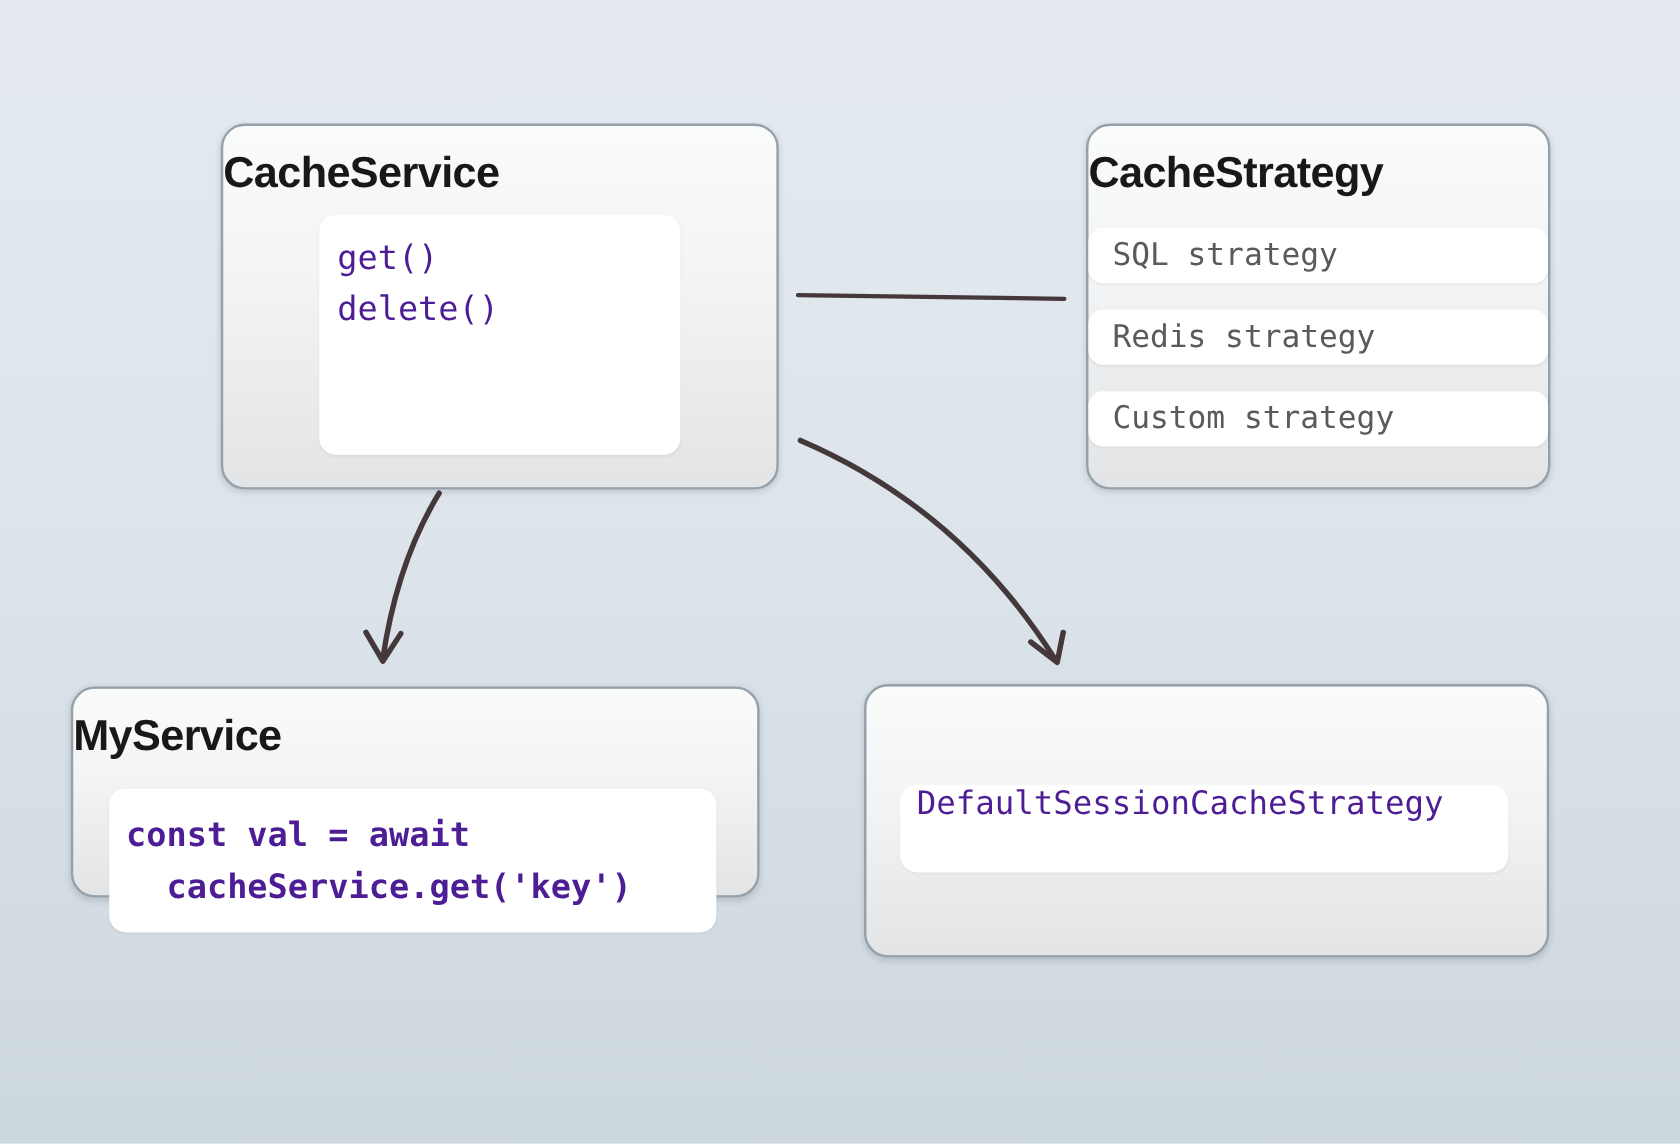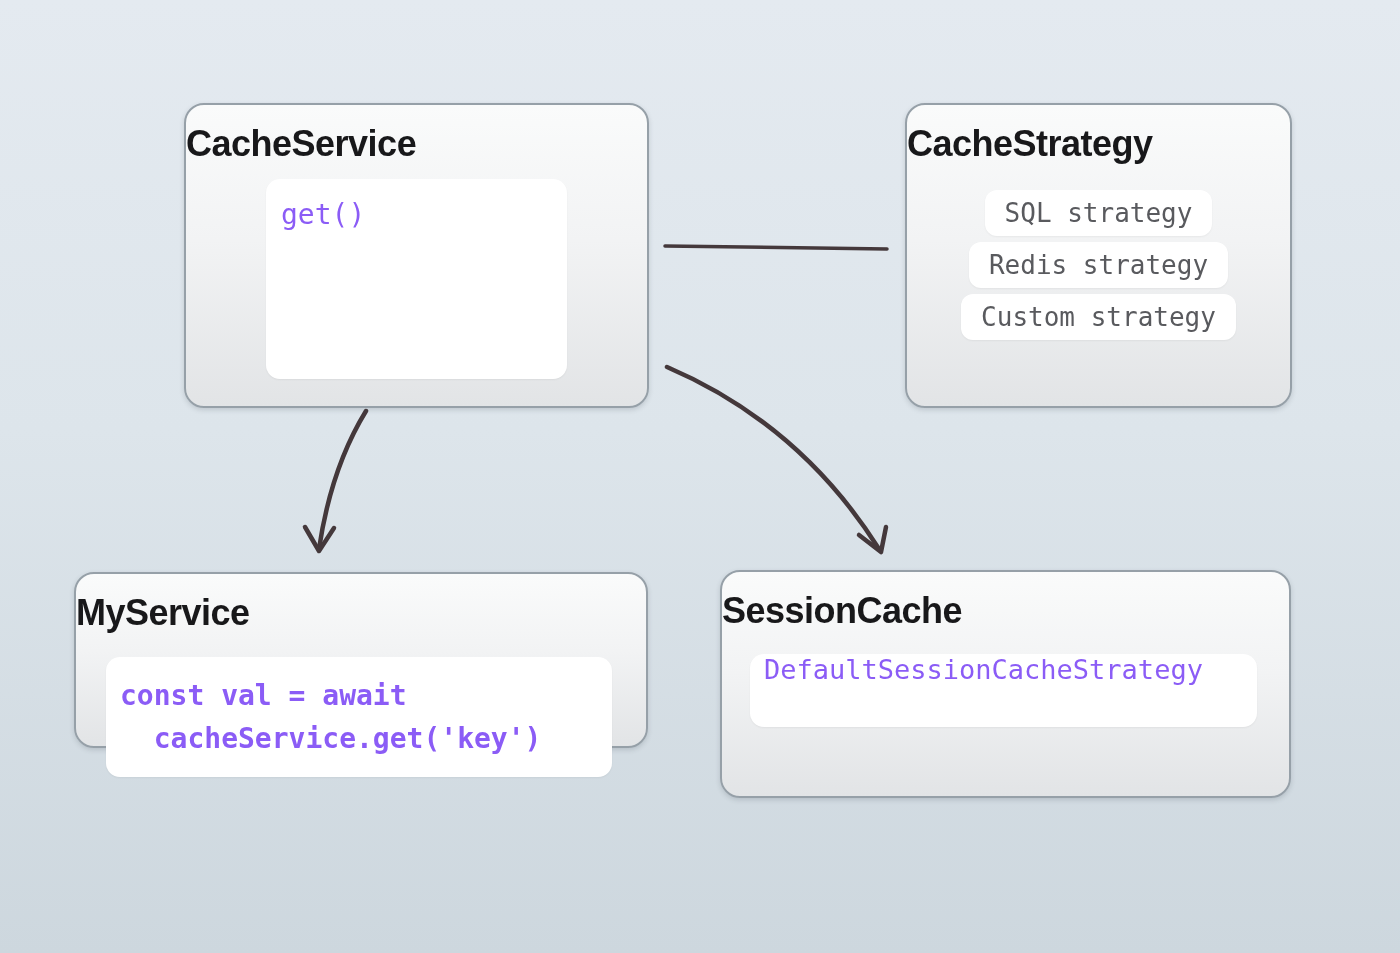--- a/index.html
+++ b/index.html
@@ -17,36 +17,36 @@
   .node {
     position:absolute;
     box-sizing:border-box;
     border:2px solid #96a0a8;
     border-radius:20px;
     background:linear-gradient(180deg, #fafbfb 0%, #f2f3f4 45%, #e2e4e6 100%);
     box-shadow:0 2px 5px rgba(50,60,70,0.18);
   }
   #node-cache-service  { left:184px; top:103px; width:465px; height:305px; }
   #node-cache-strategy { left:905px; top:103px; width:387px; height:305px; }
-  #node-my-service     { left:74px;  top:572px; width:574px; height:176px; }
+  #node-my-service     { left:59px;  top:572px; width:574px; height:176px; }
   #node-session-cache  { left:720px; top:570px; width:571px; height:228px; }
 
   .node-title {
     position:absolute; top:18px; left:0; right:0;
     text-align:left;
     font-size:36px; font-weight:700; letter-spacing:-0.5px;
     color:#18181a;
   }
   .panel {
     position:absolute;
     background:#ffffff;
     border-radius:14px;
     box-shadow:0 1px 2px rgba(0,0,0,0.05);
     font-family:"DejaVu Sans Mono", monospace;
-    color:#8b5cf6;
+    color:#4c1d95;
   }
   .code-line { white-space:pre; }
 
   
   #panel-methods {
     left:80px; top:74px; width:301px; height:200px;
     padding:14px 0 0 15px; box-sizing:border-box;
     font-size:28px; line-height:43px;
   }
   
@@ -59,22 +59,22 @@
   #panel-default-strategy {
     left:28px; top:82px; width:507px; height:73px;
     box-sizing:border-box;
     display:flex; align-items:flex-start;
     padding-left:14px;
     font-size:27px;
   }
   
   .pill-stack {
     position:absolute; top:85px; left:0; right:0;
-    display:flex; flex-direction:column; align-items:center;
-    gap:6px;
+    display:flex; flex-direction:column; 
+    gap:22px;
   }
   .pill {
     background:#ffffff;
     border-radius:12px;
     padding:8px 20px;
     font-family:"DejaVu Sans Mono", monospace;
     font-size:26px;
     color:#595a5e;
     box-shadow:0 1px 2px rgba(0,0,0,0.05);
     white-space:pre;
@@ -97,20 +97,21 @@
     <g fill="none" stroke="#44383b" stroke-width="4.5" stroke-linecap="round" stroke-linejoin="round">
       <path d="M 667 367 Q 800 424 879 549"></path>
       <path d="M 859 535 L 881 552 L 886 527"></path>
     </g>
   </svg>
 
   <div class="node" id="node-cache-service">
     <div class="node-title">CacheService</div>
     <div class="panel" id="panel-methods">
       <div class="code-line">get()</div>
+      <div class="code-line">delete()</div>
     </div>
   </div>
 
   <div class="node" id="node-cache-strategy">
     <div class="node-title">CacheStrategy</div>
     <div class="pill-stack">
       <div class="pill">SQL strategy</div>
       <div class="pill">Redis strategy</div>
       <div class="pill">Custom strategy</div>
     </div>
@@ -118,19 +119,18 @@
 
   <div class="node" id="node-my-service">
     <div class="node-title">MyService</div>
     <div class="panel" id="panel-usage">
       <div class="code-line">const val = await</div>
       <div class="code-line">  cacheService.get('key')</div>
     </div>
   </div>
 
   <div class="node" id="node-session-cache">
-    <div class="node-title">SessionCache</div>
     <div class="panel" id="panel-default-strategy">
       <span class="code-line">DefaultSessionCacheStrategy</span>
     </div>
   </div>
 
 </div>
 
 </body></html>

